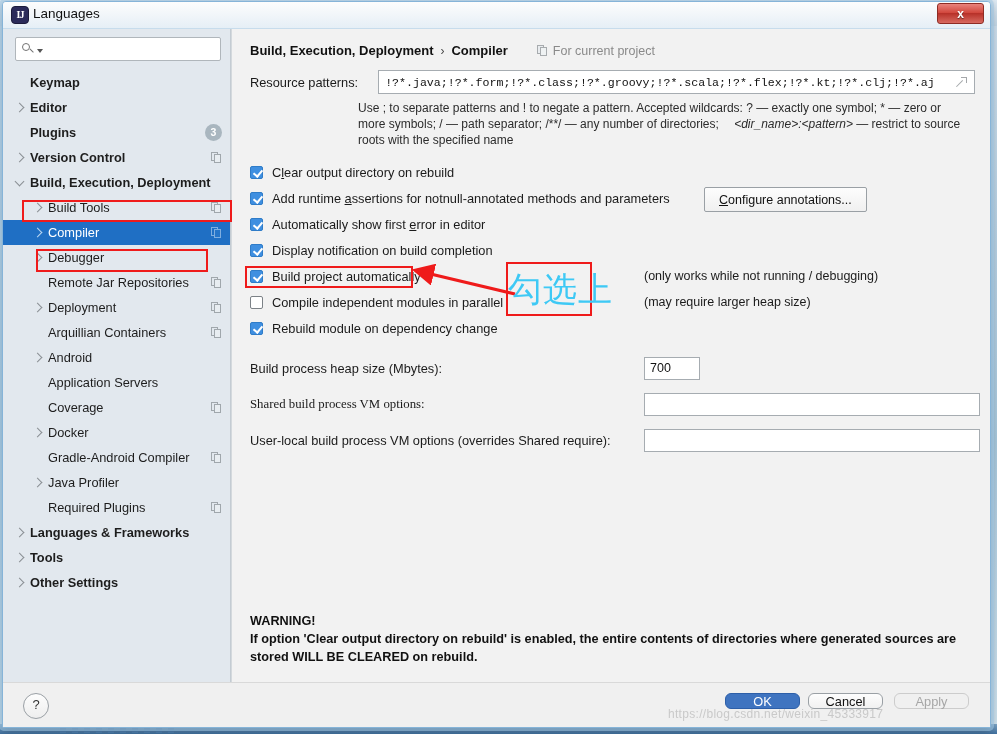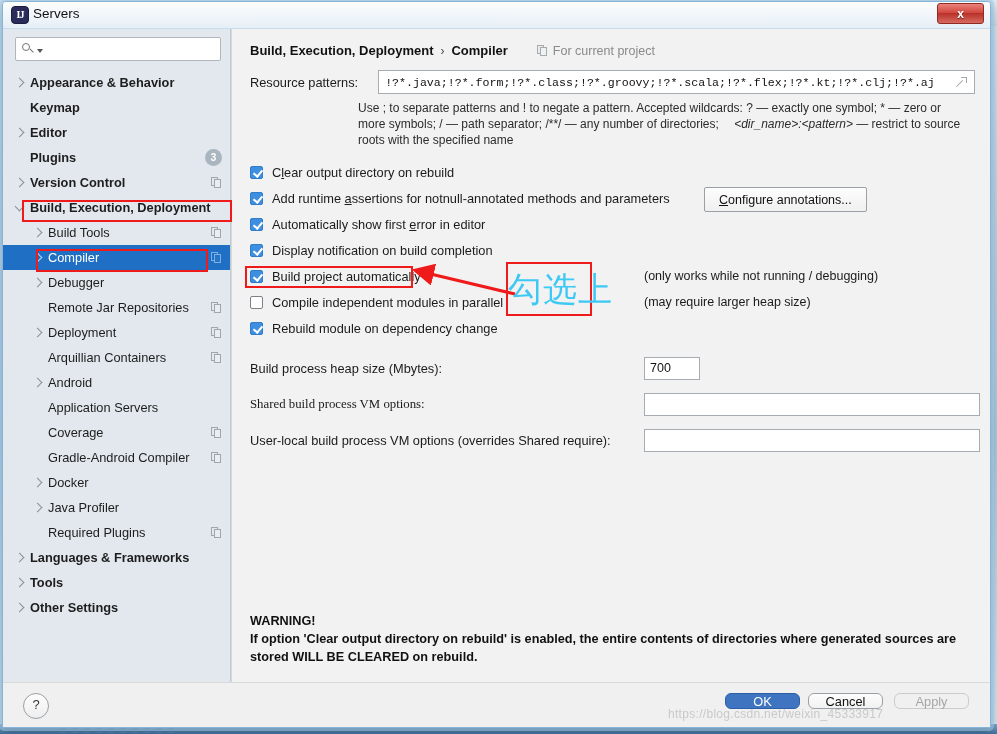--- a/index.html
+++ b/index.html
@@ -182,43 +182,36 @@
   <div class="bg-red" style="left:556px;top:4px;"></div>
   <div class="bg-red" style="left:700px;top:4px;"></div>
   <div id="bg-taskbar"></div>
   <div id="bg-dots"></div>
 </div>
 
 <div id="settings-window">
 
   <div id="title-bar">
     <div id="app-icon">IJ</div>
-    <div id="window-title">Servers</div>
+    <div id="window-title">Languages</div>
     <div id="close-button">x</div>
   </div>
 
   <div id="dialog-body">
 
     <div id="sidebar">
       <div id="search-wrap">
         <div id="search-box">
           <span class="search-glyph"></span>
           <span class="search-caret"></span>
           <input id="search-input" type="text" placeholder="" style="">
         </div>
       </div>
       <div id="tree">
           <div class="tree-item lvl0 bold">
-            <span class="tw">
-              <span class="chev"></span>
-            </span>
-            <span class="tree-label">Appearance &amp; Behavior</span>
-            <span class="tree-spacer"></span>
-          </div>
-          <div class="tree-item lvl0 bold">
             <span class="tw"></span>
             <span class="tree-label">Keymap</span>
             <span class="tree-spacer"></span>
           </div>
           <div class="tree-item lvl0 bold">
             <span class="tw">
               <span class="chev"></span>
             </span>
             <span class="tree-label">Editor</span>
             <span class="tree-spacer"></span>
@@ -299,31 +292,31 @@
             <span class="tree-label">Application Servers</span>
             <span class="tree-spacer"></span>
           </div>
           <div class="tree-item lvl1">
             <span class="tw"></span>
             <span class="tree-label">Coverage</span>
             <span class="tree-spacer"></span>
             <span class="copy-icon"></span>
           </div>
           <div class="tree-item lvl1">
+            <span class="tw">
+              <span class="chev"></span>
+            </span>
+            <span class="tree-label">Docker</span>
+            <span class="tree-spacer"></span>
+          </div>
+          <div class="tree-item lvl1">
             <span class="tw"></span>
             <span class="tree-label">Gradle-Android Compiler</span>
             <span class="tree-spacer"></span>
             <span class="copy-icon"></span>
-          </div>
-          <div class="tree-item lvl1">
-            <span class="tw">
-              <span class="chev"></span>
-            </span>
-            <span class="tree-label">Docker</span>
-            <span class="tree-spacer"></span>
           </div>
           <div class="tree-item lvl1">
             <span class="tw">
               <span class="chev"></span>
             </span>
             <span class="tree-label">Java Profiler</span>
             <span class="tree-spacer"></span>
           </div>
           <div class="tree-item lvl1">
             <span class="tw"></span>

